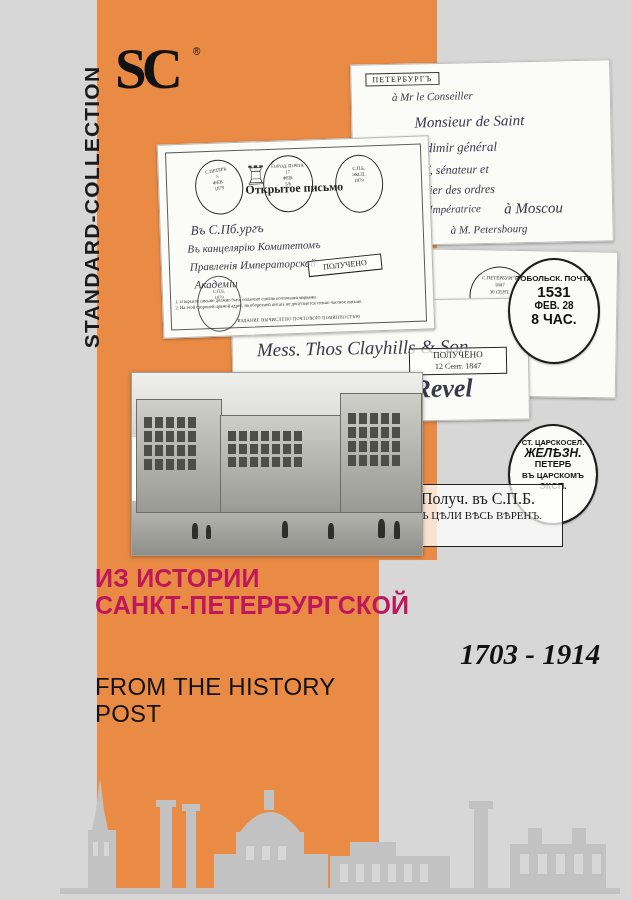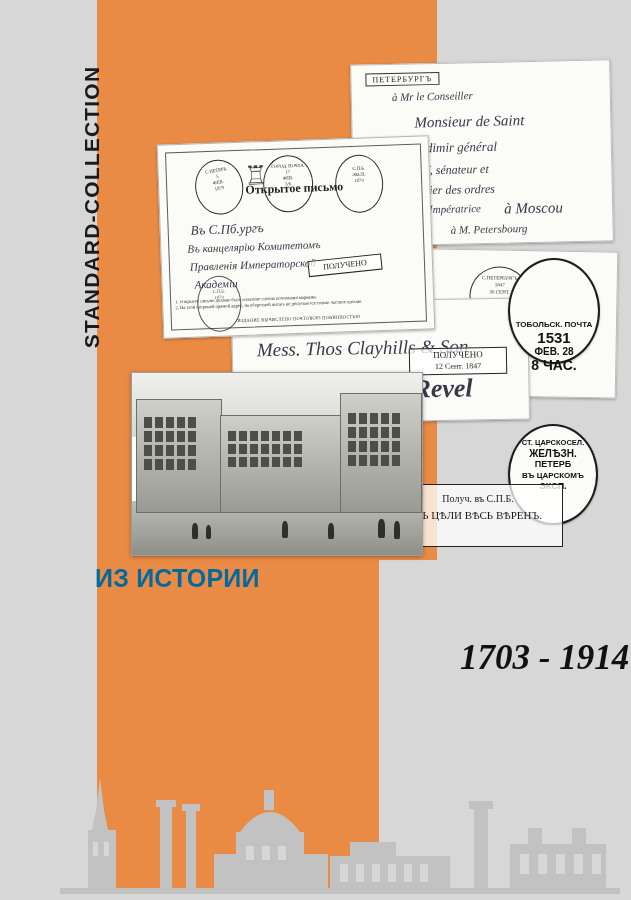--- a/index.html
+++ b/index.html
@@ -261,31 +261,31 @@
   
   .title-ru {
     position: absolute;
     left: 95px;
     top: 565px;
     width: 330px;
     font-family: "Liberation Sans", sans-serif;
     font-weight: bold;
     font-size: 25px;
     line-height: 27px;
-    color: #0369a1;
+    color: #be185d;
     letter-spacing: .2px;
   }
   .years {
     position: absolute;
     left: 460px;
     top: 638px;
     font-family: "Liberation Serif", serif;
     font-weight: bold;
     font-style: italic;
-    font-size: 35px;
+    font-size: 29px;
     color: #111;
   }
   .title-en {
     position: absolute;
     left: 95px;
     top: 673px;
     width: 400px;
     font-family: "Liberation Sans", sans-serif;
     font-size: 24px;
     line-height: 27px;
@@ -305,20 +305,24 @@
 </head>
 <body>
 
 <div class="page">
 
   <div class="orange-left-top"></div>
   <div class="orange-left-strip"></div>
 
   <div class="vertical-brand">STANDARD-COLLECTION</div>
 
+  <div class="logo">
+    <div class="logo-text">SC</div>
+    <div class="logo-reg">®</div>
+  </div>
 
   <div class="scan scan-letter-tr">
     <div style="position:absolute;left:14px;top:8px;border:1.2px solid #333;padding:1px 6px;font-family:'Liberation Serif',serif;font-size:8px;letter-spacing:1px;color:#222;">ПЕТЕРБУРГЪ</div>
     <div class="hand hand-line" style="left:40px;top:26px;font-size:11px;">à Mr le Conseiller</div>
     <div class="hand hand-line" style="left:62px;top:50px;font-size:15px;">Monsieur de Saint</div>
     <div class="hand hand-line" style="left:52px;top:76px;font-size:13px;">Wladimir général</div>
     <div class="hand hand-line" style="left:42px;top:99px;font-size:12px;">en chef, sénateur et</div>
     <div class="hand hand-line" style="left:44px;top:119px;font-size:12px;">chevalier des ordres</div>
     <div class="hand hand-line" style="left:36px;top:139px;font-size:11px;">de S. M. Impératrice</div>
     <div class="hand hand-line" style="left:150px;top:138px;font-size:15px;">à Moscou</div>
@@ -378,36 +382,36 @@
     </div>
 
     <div class="card-rules">
       <div>1. Открытое письмо должно быть оплачено сполна почтовыми марками.</div>
       <div>2. На этой стороной прямой адрес, на оборотной писать не допускается только частное письмо.</div>
     </div>
     <div class="card-footer">ИЗДАНИЕ ВЫЧИСЛЕНО ПОЧТОВОЮ ПОВИННОСТЬЮ</div>
   </div>
 
   <div class="cancel-round" style="left:508px;top:258px;width:88px;height:88px;padding-top:14px;">
-    <div style="font-size:8px;margin-top:46px;">ТОБОЛЬСК. ПОЧТА</div>
+    <div style="font-size:8px;">ТОБОЛЬСК. ПОЧТА</div>
     <div style="font-size:15px;">1531</div>
     <div style="font-size:10px;">ФЕВ. 28</div>
     <div style="font-size:14px;">8 ЧАС.</div>
   </div>
 
   <div class="cancel-oval" style="left:508px;top:424px;width:86px;height:86px;padding-top:11px;line-height:11px;">
     <div style="font-size:7.5px;">СТ. ЦАРСКОСЕЛ.</div>
-    <div style="font-size:10px;">ЖЕЛѢЗН.</div>
+    <div style="font-size:12px;font-style:italic;">ЖЕЛѢЗН.</div>
     <div style="font-size:9px;">ПЕТЕРБ</div>
     <div style="font-size:8px;">ВЪ ЦАРСКОМЪ</div>
     <div style="font-size:9px;">ЭКСП.</div>
   </div>
 
   <div class="box-mark" style="left:393px;top:484px;width:168px;height:56px;padding-top:5px;line-height:17px;">
-    <div style="font-size:10px;">Получ. въ С.П.Б.</div>
+    <div style="font-size:16px;">Получ. въ С.П.Б.</div>
     <div style="font-size:11px;">ВЪ ЦѢЛИ ВѢСЬ ВѢРЕНЪ.</div>
   </div>
 
   <div class="engraving">
     <div class="eng-sky"></div>
     <div class="eng-ground"></div>
 
     <div class="eng-building" style="left:4px;top:26px;width:84px;height:112px;"></div>
     <div class="eng-building" style="left:88px;top:42px;width:120px;height:96px;"></div>
     <div class="eng-building" style="left:208px;top:20px;width:80px;height:118px;"></div>
@@ -483,25 +487,28 @@
     <div class="eng-figure" style="left:60px;top:150px;width:6px;height:16px;"></div>
     <div class="eng-figure" style="left:74px;top:152px;width:5px;height:14px;"></div>
     <div class="eng-figure" style="left:150px;top:148px;width:6px;height:17px;"></div>
     <div class="eng-figure" style="left:196px;top:150px;width:6px;height:16px;"></div>
     <div class="eng-figure" style="left:246px;top:146px;width:7px;height:19px;"></div>
     <div class="eng-figure" style="left:262px;top:148px;width:6px;height:18px;"></div>
   </div>
 
   <div class="title-ru">
     <div>ИЗ ИСТОРИИ</div>
+    <div>САНКТ-ПЕТЕРБУРГСКОЙ</div>
   </div>
 
   <div class="years">1703 - 1914</div>
 
   <div class="title-en">
+    <div>FROM THE HISTORY</div>
+    <div>POST</div>
   </div>
 
   <svg class="skyline" viewBox="0 0 631 130" preserveAspectRatio="none">
     <g fill="#c2c2c2">
 
       <path d="M96 40 L100 8 L104 40 L108 60 L92 60 Z"></path>
       <rect x="88" y="60" width="28" height="60"></rect>
 
       <rect x="160" y="36" width="12" height="84"></rect>
       <rect x="156" y="30" width="20" height="7"></rect>

